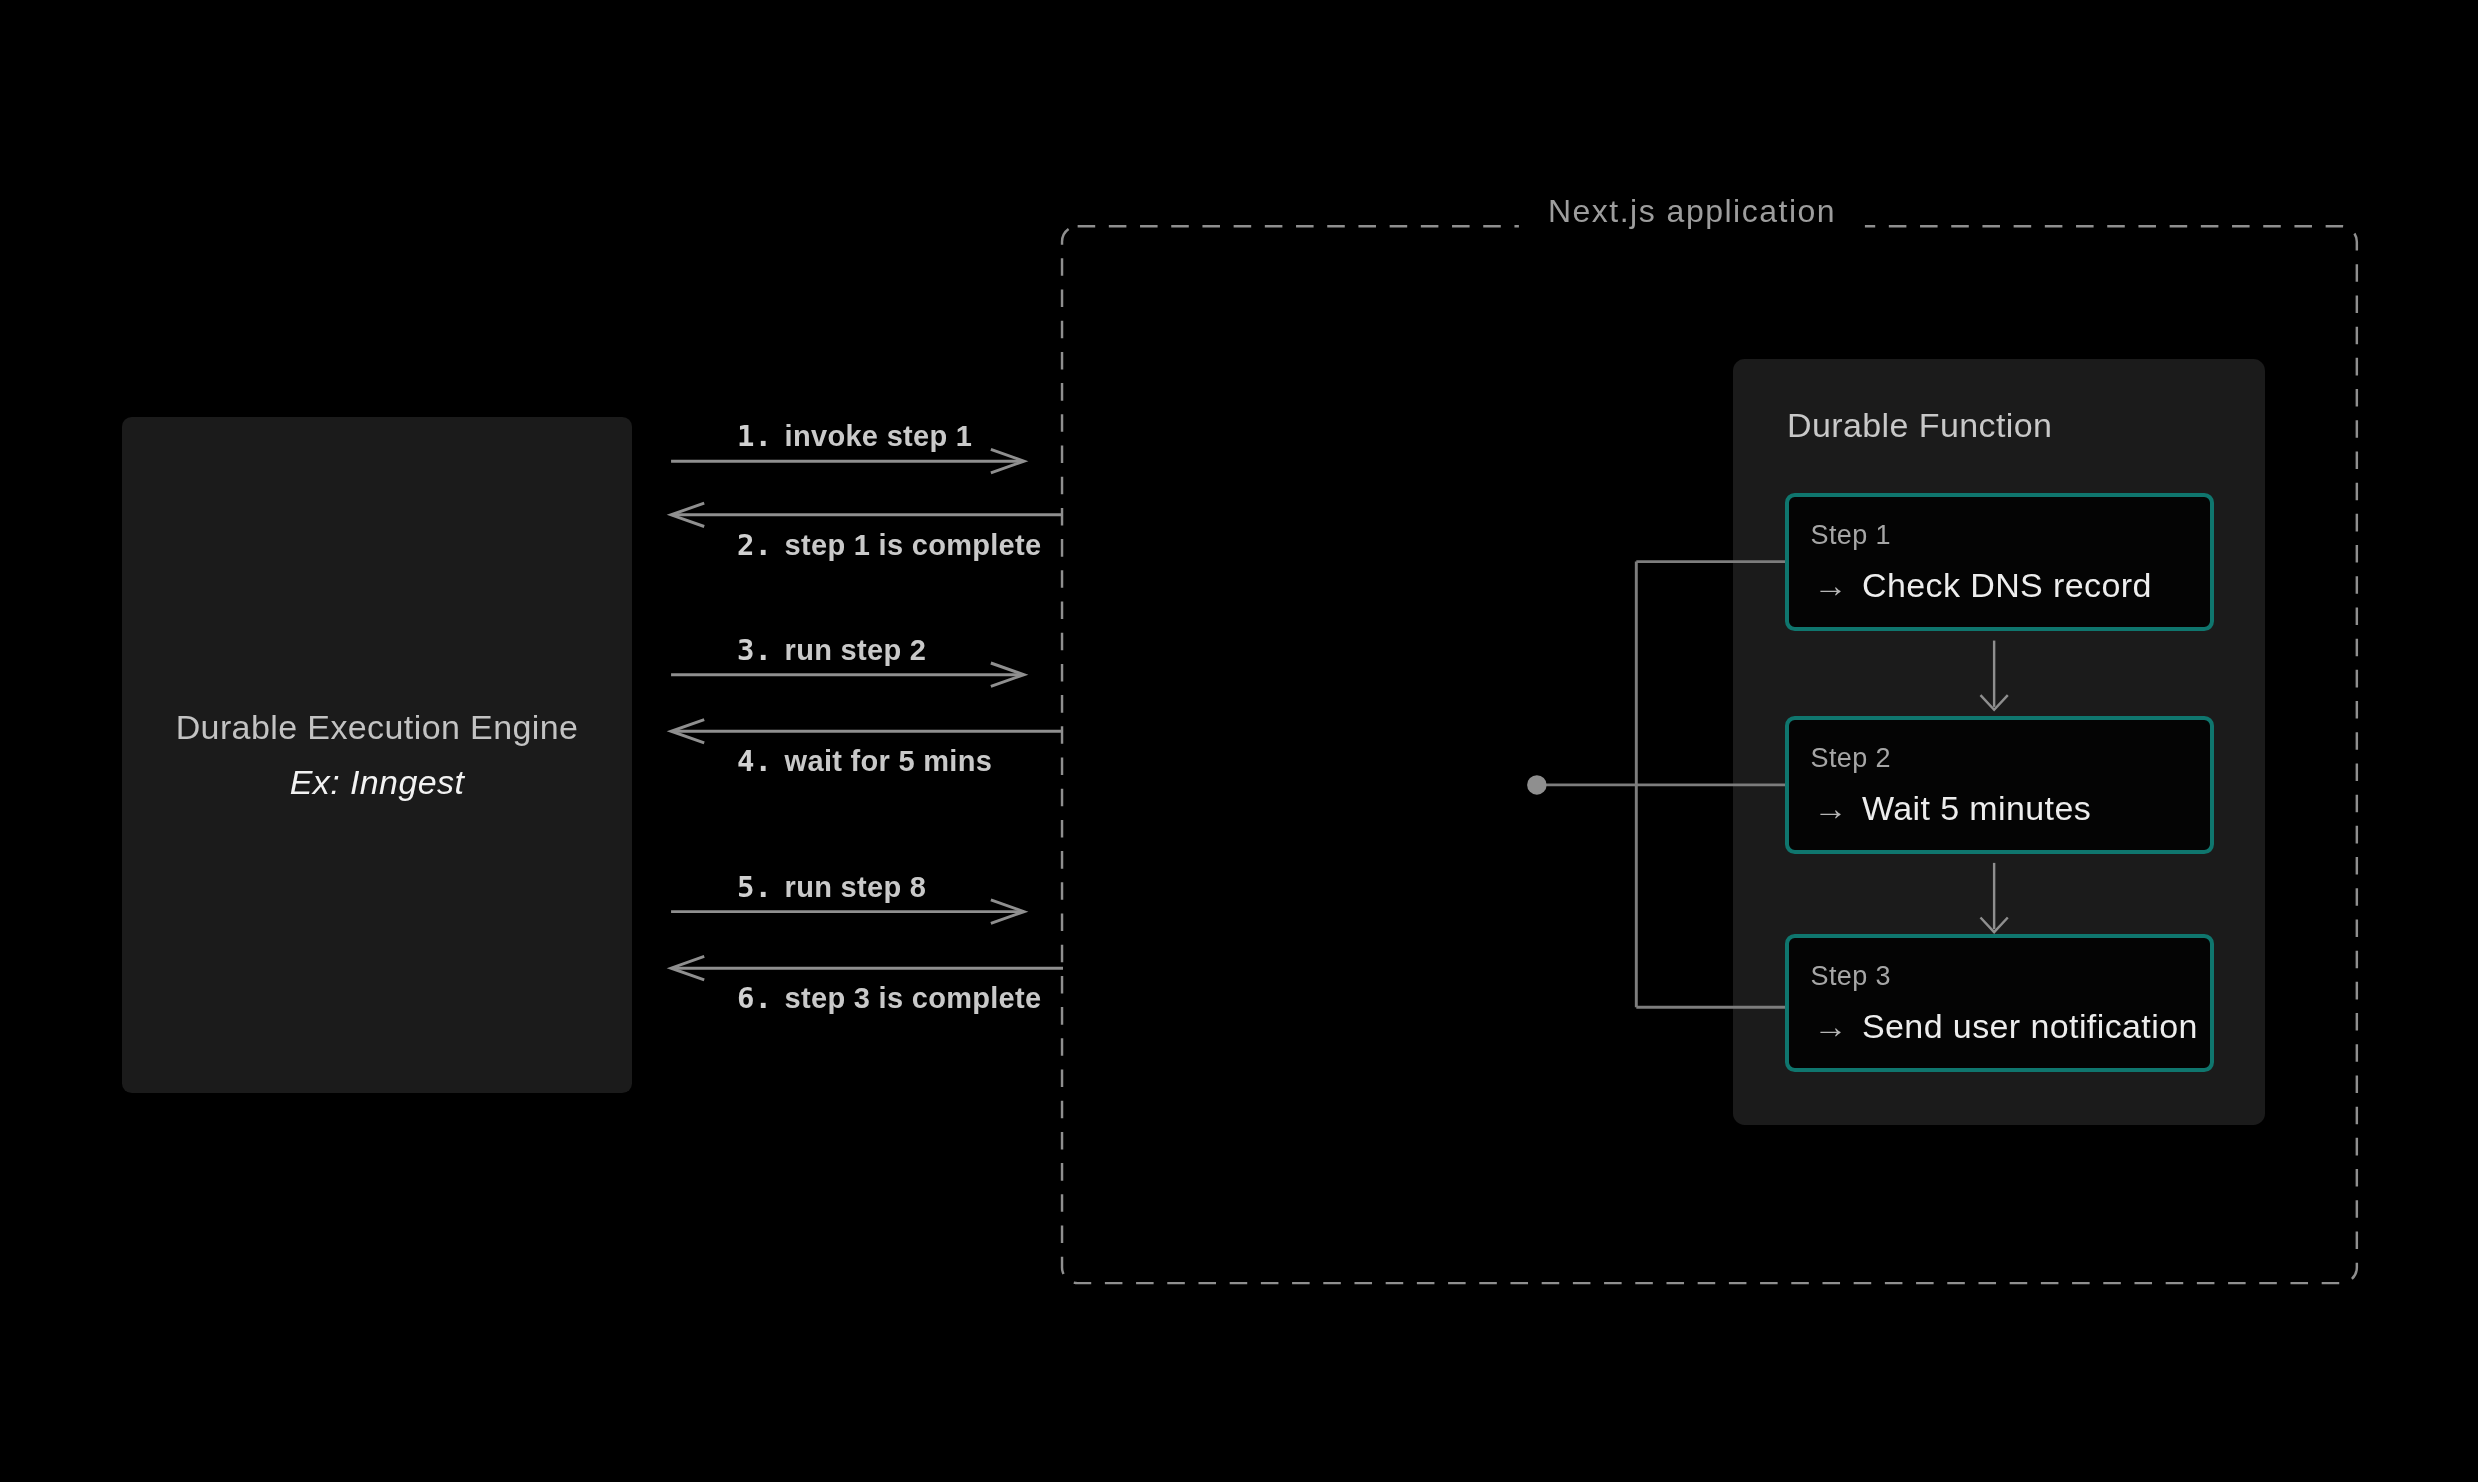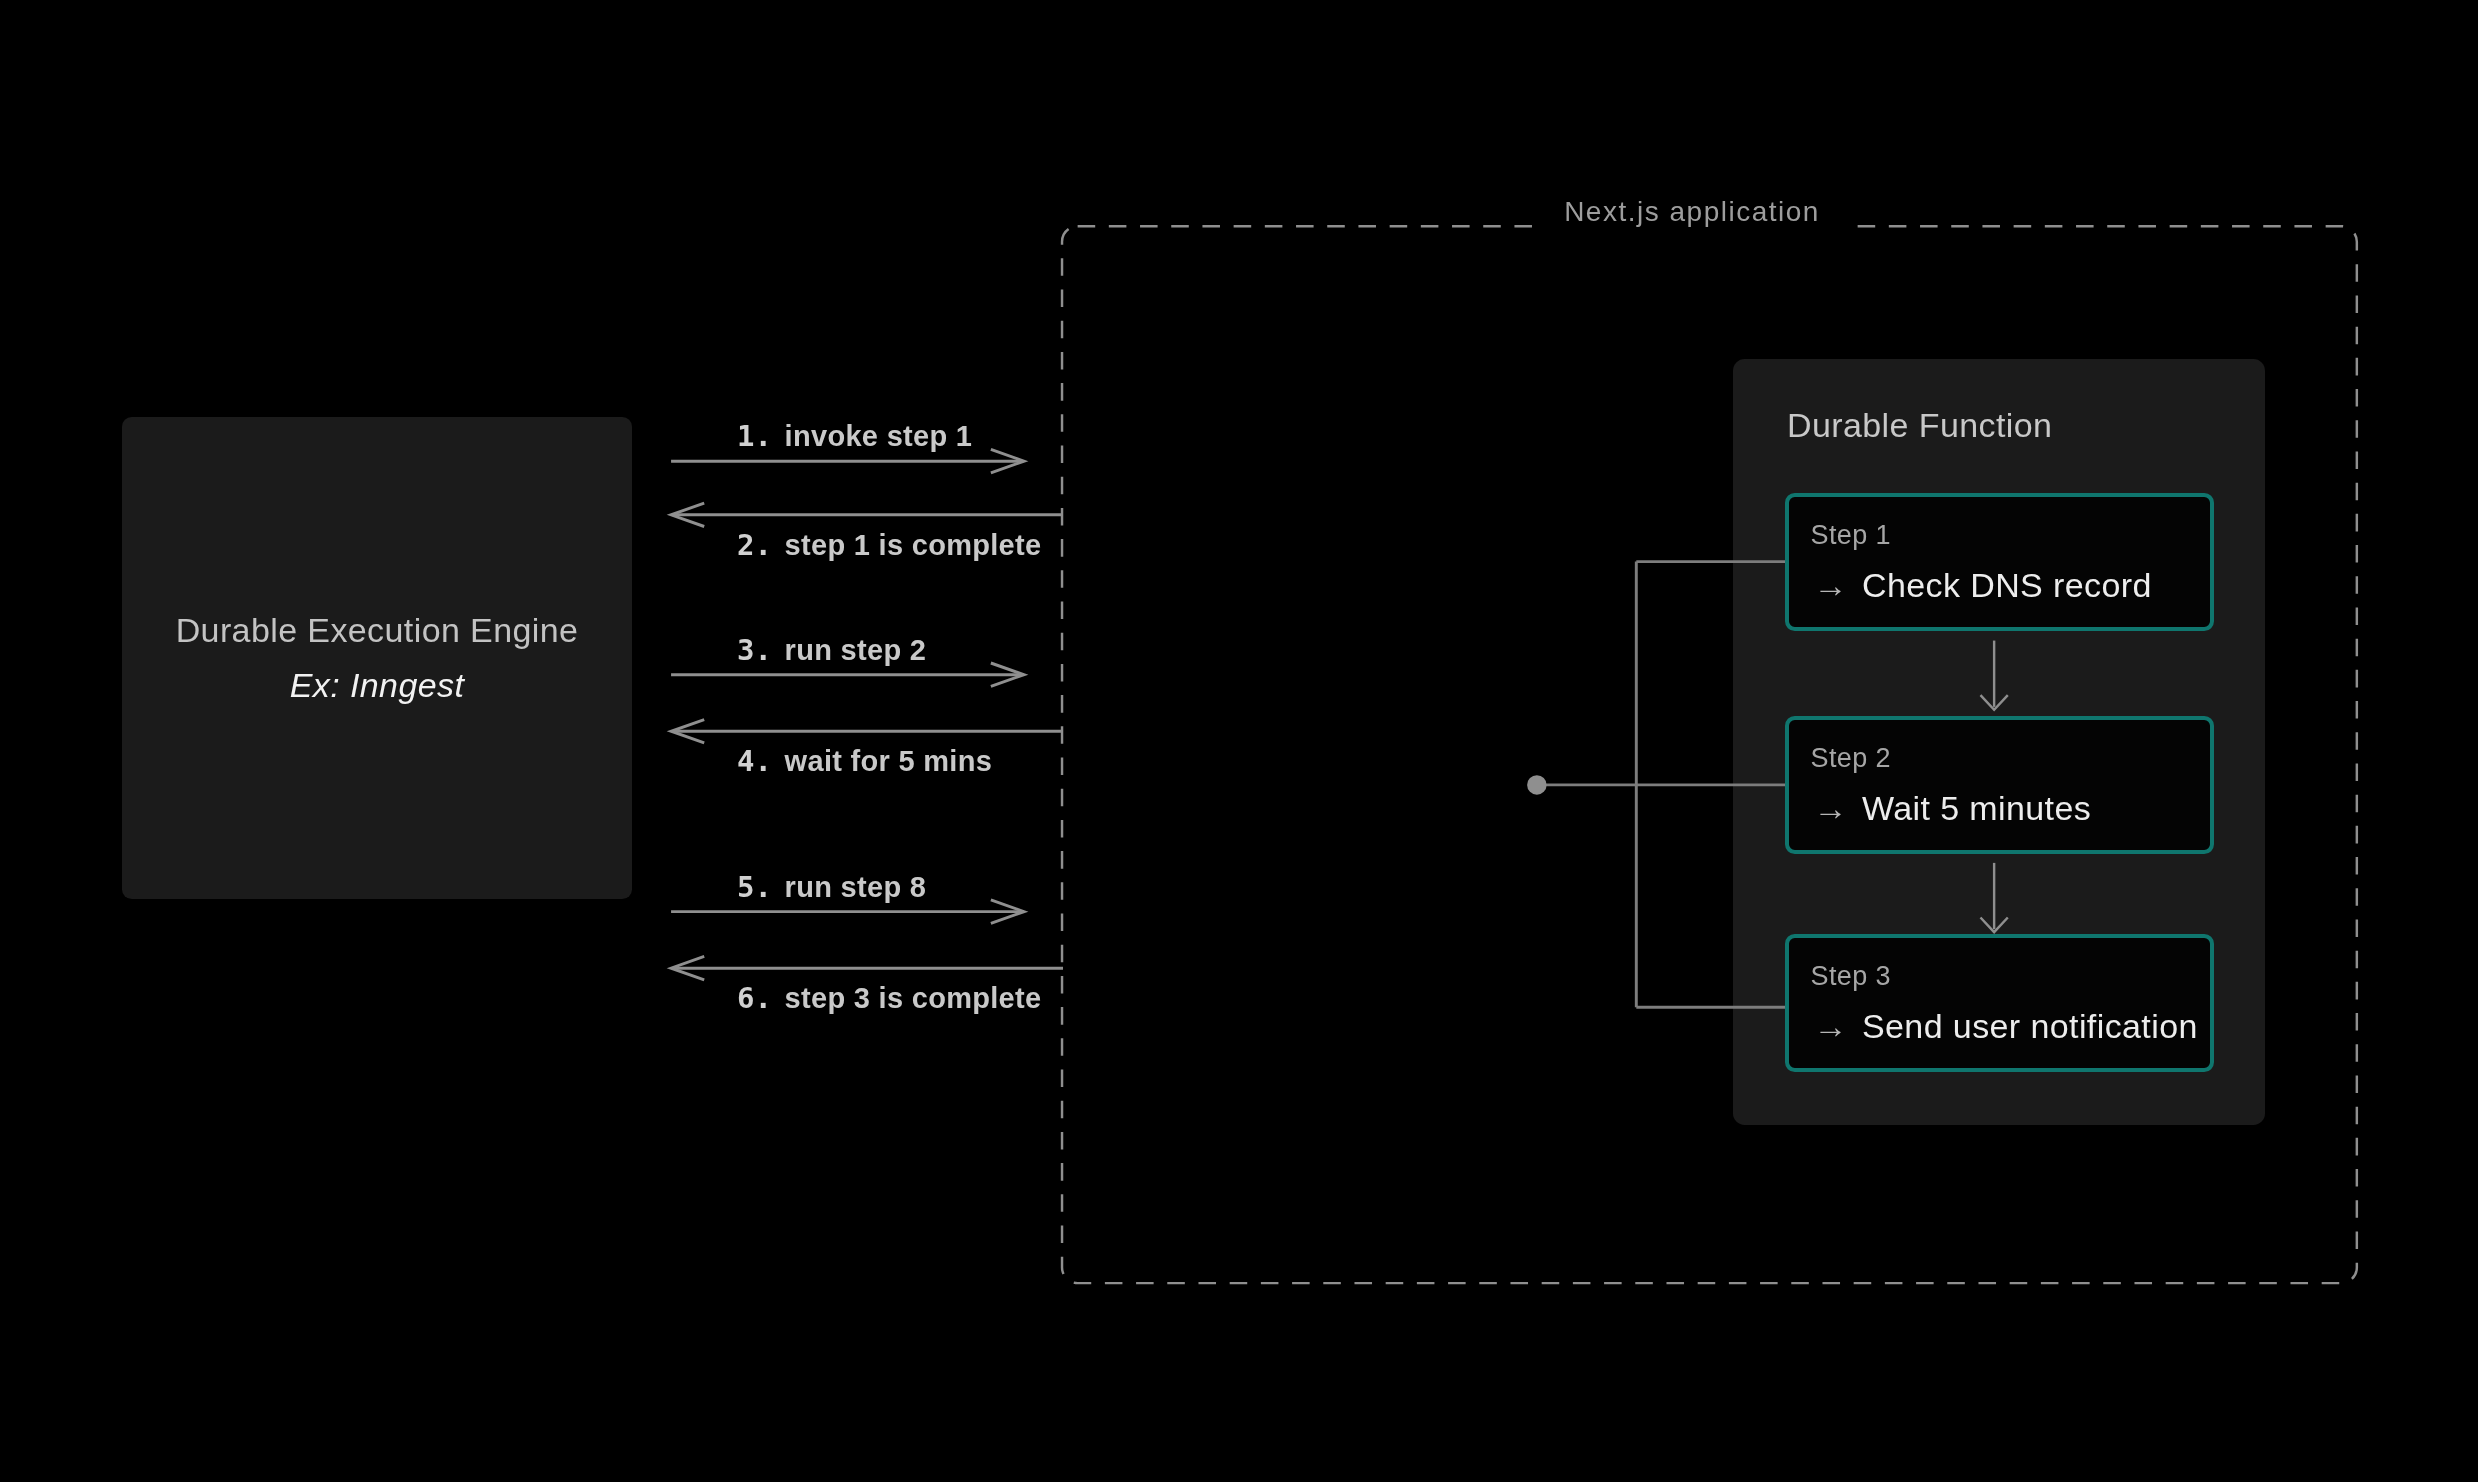--- a/index.html
+++ b/index.html
@@ -16,21 +16,21 @@
     font-family: "Liberation Sans", sans-serif;
   }
 
   
   .panel {
     position: absolute;
     background: #1b1b1b;
     border-radius: 11.7px;
     z-index: 1;
   }
-  #engine-box   { left: 122px;  top: 417px; width: 510px; height: 482px; border-radius: 9.8px; }
+  #engine-box   { left: 122px;  top: 417px; width: 510px; height: 676px; border-radius: 9.8px; }
   #api-box      { left: 1129px; top: 582px; width: 434px; height: 322px; }
   #df-container { left: 1733px; top: 359px; width: 532px; height: 766px; }
 
   .center-stack {
     position: absolute;
     inset: 0;
     display: flex;
     flex-direction: column;
     align-items: center;
     justify-content: center;
@@ -101,21 +101,21 @@
   #app-label {
     position: absolute;
     left: 1692px;
     top: 189px;
     transform: translateX(-50%);
     height: 45px;
     line-height: 45px;
     padding: 0 29px;
     background: #000000;
     color: #9d9d9d;
-    font-size: 28px;
+    font-size: 32px;
     letter-spacing: 1.5px;
     white-space: nowrap;
     z-index: 10;
   }
 
   
   .msg-label {
     position: absolute;
     left: 737px;
     display: flex;

